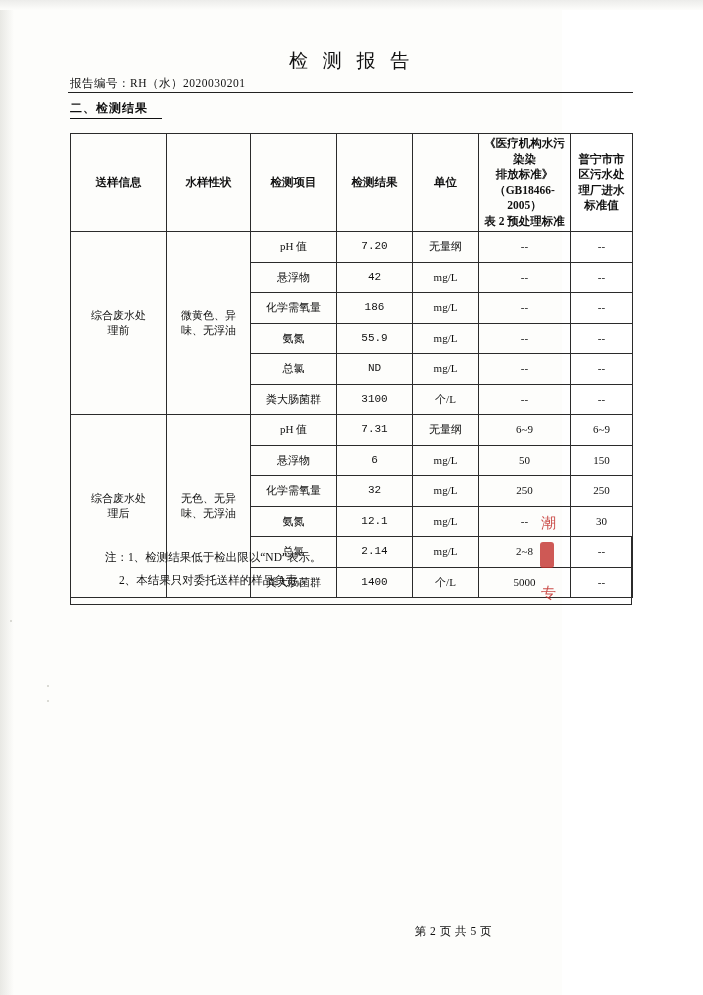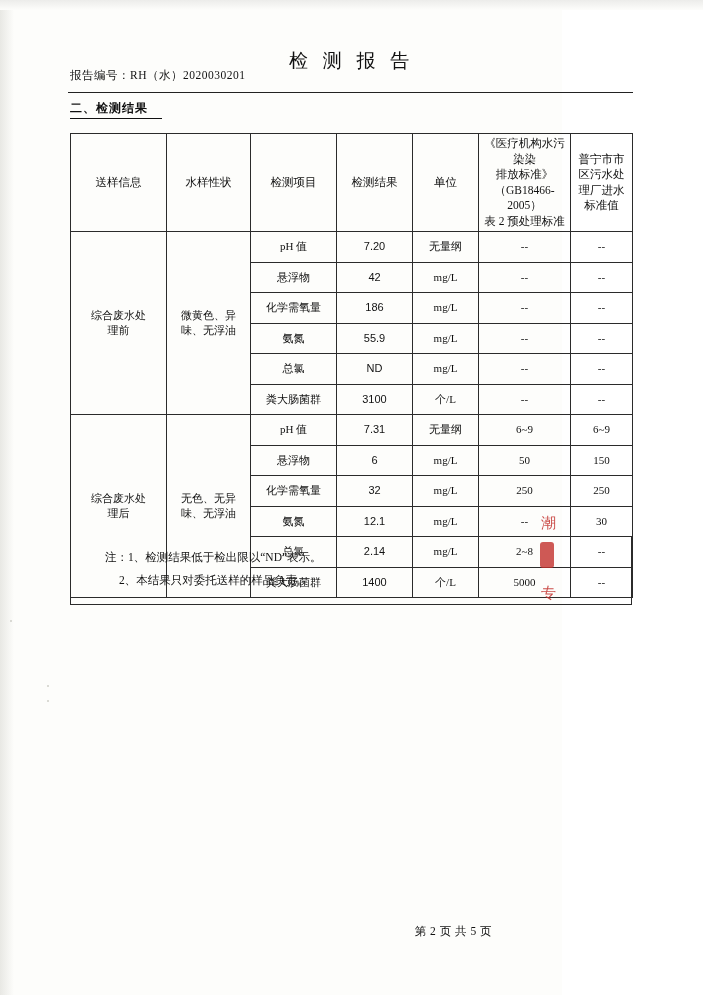--- a/index.html
+++ b/index.html
@@ -42,21 +42,21 @@
     left: 0; top: 48px;
     width: 703px;
     text-align: center;
     font-size: 19px;
     letter-spacing: 5px;
     font-family: "Liberation Serif", "DejaVu Serif", serif;
     color: #111;
   }
   .report-no {
     position: absolute;
-    left: 70px; top: 68px;
+    left: 70px; top: 76px;
     font-size: 11.5px;
     letter-spacing: 0.5px;
     color: #111;
   }
   .hr-top {
     position: absolute;
     left: 68px; top: 92px;
     width: 565px;
     height: 1px;
     background: #222;
@@ -90,37 +90,37 @@
   table.result th, table.result td {
     border: 1px solid #2b2b2b;
     text-align: center;
     vertical-align: middle;
     padding: 2px 2px;
     color: #111;
     line-height: 1.35;
   }
   table.result thead th {
     height: 72px;
-    font-weight: normal;
+    font-weight: bold;
     font-size: 11.5px;
   }
   table.result tbody td {
     height: 25.5px;
     font-size: 11px;
   }
   .col-a { width: 96px; }
   .col-b { width: 84px; }
   .col-c { width: 86px; }
   .col-d { width: 76px; }
   .col-e { width: 66px; }
   .col-f { width: 92px; }
   .col-g { width: 62px; }
 
   .cell-multiline { font-size: 11px; line-height: 1.45; }
-  .numeric { font-family: Liberation Sans, sans-serif; }
+  .numeric { font-family: Liberation Mono, monospace; }
 
   .notes {
     position: absolute;
     left: 70px;
     top: 536px;
     width: 562px;
     border: 1px solid #2b2b2b;
     border-top: none;
     box-sizing: border-box;
     padding: 10px 0 12px 0;

